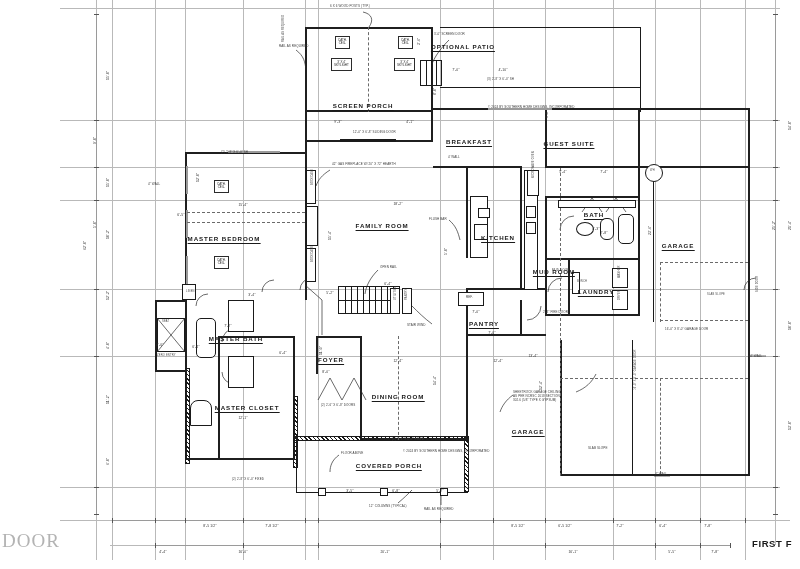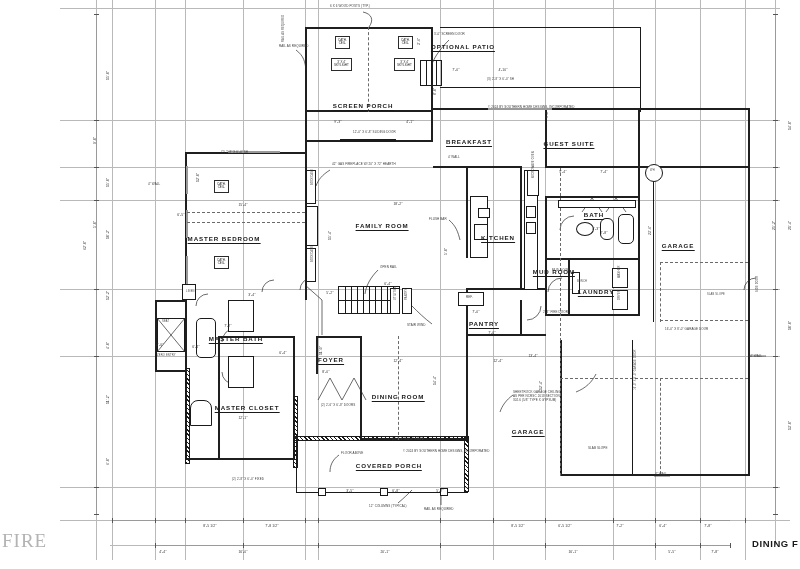--- a/index.html
+++ b/index.html
@@ -471,22 +471,22 @@
       <div class="t dim" style="left: 540px; top: 390px; transform-origin: 0px 0px; transform: rotate(-90deg);">12'-4"</div>
       <div class="t dim" style="left: 649px; top: 235px; transform-origin: 0px 0px; transform: rotate(-90deg);">23'-6"</div>
       <div class="t dim" style="left: 546px; top: 118px; transform-origin: 0px 0px; transform: rotate(-90deg);">6'-0"</div>
       <div class="t dim" style="left: 418px; top: 45px; transform-origin: 0px 0px; transform: rotate(-90deg);">3'-6"</div>
       <div class="t dim" style="left: 434px; top: 95px; transform-origin: 0px 0px; transform: rotate(-90deg);">8'-0"</div>
     </div>
 
   <div class="t note2" style="left:488px;top:106px;">© 2024 BY SOUTHERN HOME DESIGNS, INCORPORATED</div>
   <div class="t note2" style="left:403px;top:450px;">© 2024 BY SOUTHERN HOME DESIGNS, INCORPORATED</div>
 
-  <div class="wm" style="left:2px;top:530px;">FIRE</div>
-  <div class="sheetlbl" style="left:752px;top:538px;">DINING F</div>
+  <div class="wm" style="left:2px;top:530px;">DOOR</div>
+  <div class="sheetlbl" style="left:752px;top:538px;">FIRST F</div>
 
 <div class="tick" style="left: 112px; top: 518px;"></div>
     <div class="tick" style="left: 155px; top: 518px;"></div>
     <div class="tick" style="left: 185px; top: 518px;"></div>
     <div class="tick" style="left: 243px; top: 518px;"></div>
     <div class="tick" style="left: 305px; top: 518px;"></div>
     <div class="tick" style="left: 318px; top: 518px;"></div>
     <div class="tick" style="left: 440px; top: 518px;"></div>
     <div class="tick" style="left: 493px; top: 518px;"></div>
     <div class="tick" style="left: 545px; top: 518px;"></div>

